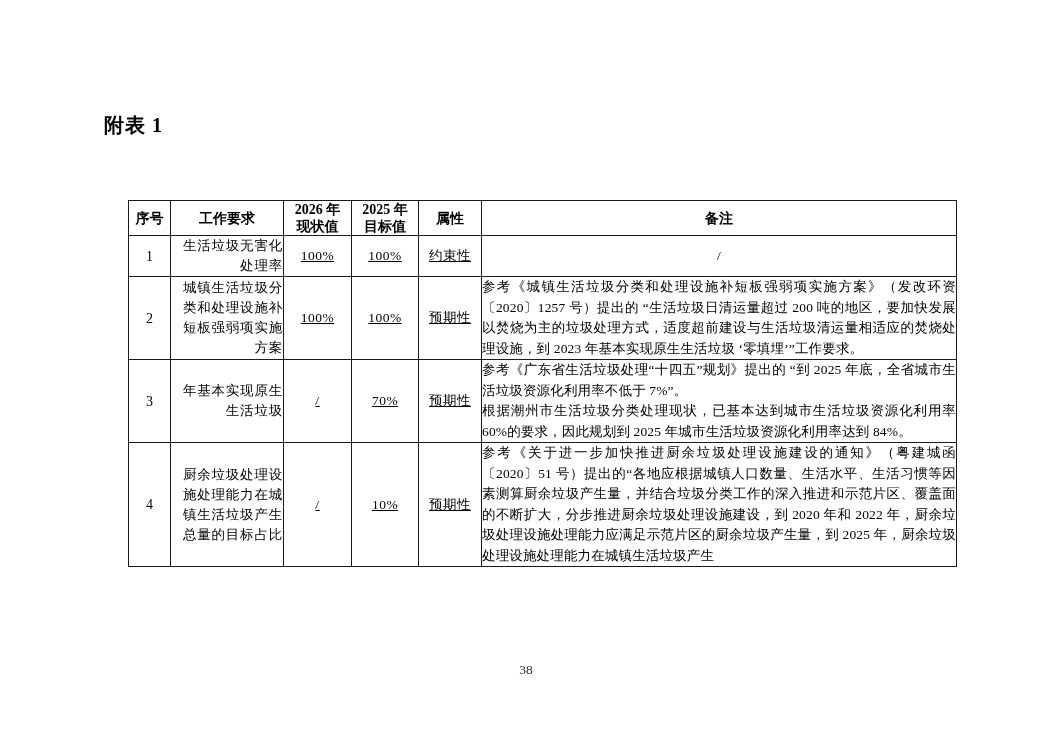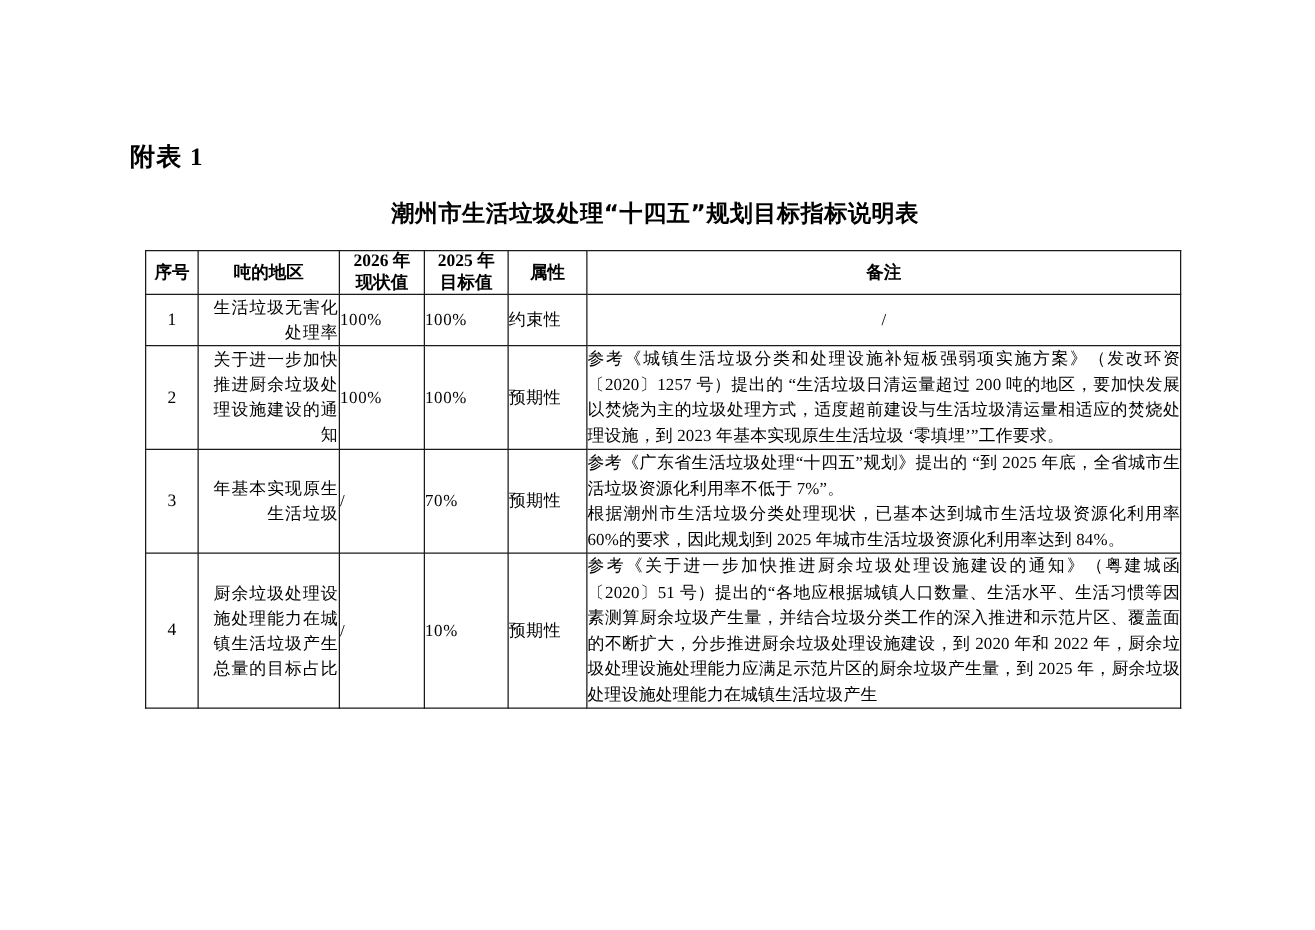--- a/index.html
+++ b/index.html
@@ -42,21 +42,21 @@
     text-align: center;
     font-size: 18.5px;
     font-weight: bold;
     font-family: "DejaVu Sans", "Liberation Sans", sans-serif;
     letter-spacing: 0.4px;
   }
 
   
   .tbl-wrap {
     position: absolute;
-    left: 98px;
+    left: 110px;
     top: 200px;
     width: 828px;
     padding-left: 18px;
   }
   table.spec {
     border-collapse: collapse;
     width: 828px;
     table-layout: fixed;
   }
   table.spec th,
@@ -93,22 +93,23 @@
     font-size: 14px;
   }
   td.cell-name {
     text-align: right;
     padding: 6px 7px;
     letter-spacing: 0.8px;
     line-height: 1.48;
   }
   td.cell-val,
   td.cell-attr {
-    text-align: left;
+    text-align: center;
     letter-spacing: 0.5px;
+    text-decoration: underline;
   }
   td.cell-note {
     text-align: justify;
     text-justify: inter-ideograph;
     padding: 5px 8px 6px 8px;
     line-height: 1.52;
     letter-spacing: 0.15px;
   }
   td.cell-note.center-slash {
     text-align: center;
@@ -128,36 +129,35 @@
     font-family: "Liberation Serif", "DejaVu Serif", serif;
   }
 </style>
 </head>
 <body>
 
 <div class="page">
 
   <div class="doc-heading">附表 1</div>
 
-  <div class="table-title">潮州市生活垃圾处理“十四五”规划目标指标说明表</div>
 
   <div class="tbl-wrap">
     <table class="spec">
       <colgroup>
         <col class="c-no">
           <col class="c-name">
           <col class="c-v2020">
         <col class="c-v2025">
           <col class="c-attr">
           <col class="c-note">
       </colgroup>
       <thead>
         <tr>
           <th>序号</th>
-          <th>吨的地区</th>
+          <th>工作要求</th>
           <th>
             <span class="hdr-l1">2026 年</span>
             <span class="hdr-l2">现状值</span>
           </th>
           <th>
             <span class="hdr-l1">2025 年</span>
             <span class="hdr-l2">目标值</span>
           </th>
           <th>属性</th>
           <th>备注</th>
@@ -169,21 +169,21 @@
             <td class="cell-name">生活垃圾无害化处理率</td>
             <td class="cell-val">100%</td>
             <td class="cell-val">100%</td>
             <td class="cell-attr">约束性</td>
             <td class="cell-note center-slash">
               <p class="note-p">/</p>
             </td>
           </tr>
           <tr>
             <td class="cell-no">2</td>
-            <td class="cell-name">关于进一步加快推进厨余垃圾处理设施建设的通知</td>
+            <td class="cell-name">城镇生活垃圾分类和处理设施补短板强弱项实施方案</td>
             <td class="cell-val">100%</td>
             <td class="cell-val">100%</td>
             <td class="cell-attr">预期性</td>
             <td class="cell-note">
               <p class="note-p">参考《城镇生活垃圾分类和处理设施补短板强弱项实施方案》（发改环资〔2020〕1257 号）提出的 “生活垃圾日清运量超过 200 吨的地区，要加快发展以焚烧为主的垃圾处理方式，适度超前建设与生活垃圾清运量相适应的焚烧处理设施，到 2023 年基本实现原生生活垃圾 ‘零填埋’”工作要求。</p>
             </td>
           </tr>
           <tr>
             <td class="cell-no">3</td>
             <td class="cell-name">年基本实现原生生活垃圾</td>
@@ -202,14 +202,15 @@
             <td class="cell-val">10%</td>
             <td class="cell-attr">预期性</td>
             <td class="cell-note">
               <p class="note-p">参考《关于进一步加快推进厨余垃圾处理设施建设的通知》（粤建城函〔2020〕51 号）提出的“各地应根据城镇人口数量、生活水平、生活习惯等因素测算厨余垃圾产生量，并结合垃圾分类工作的深入推进和示范片区、覆盖面的不断扩大，分步推进厨余垃圾处理设施建设，到 2020 年和 2022 年，厨余垃圾处理设施处理能力应满足示范片区的厨余垃圾产生量，到 2025 年，厨余垃圾处理设施处理能力在城镇生活垃圾产生</p>
             </td>
           </tr>
         </tbody>
     </table>
   </div>
 
+  <div class="page-number">38</div>
 
 </div>
 
 </body></html>

